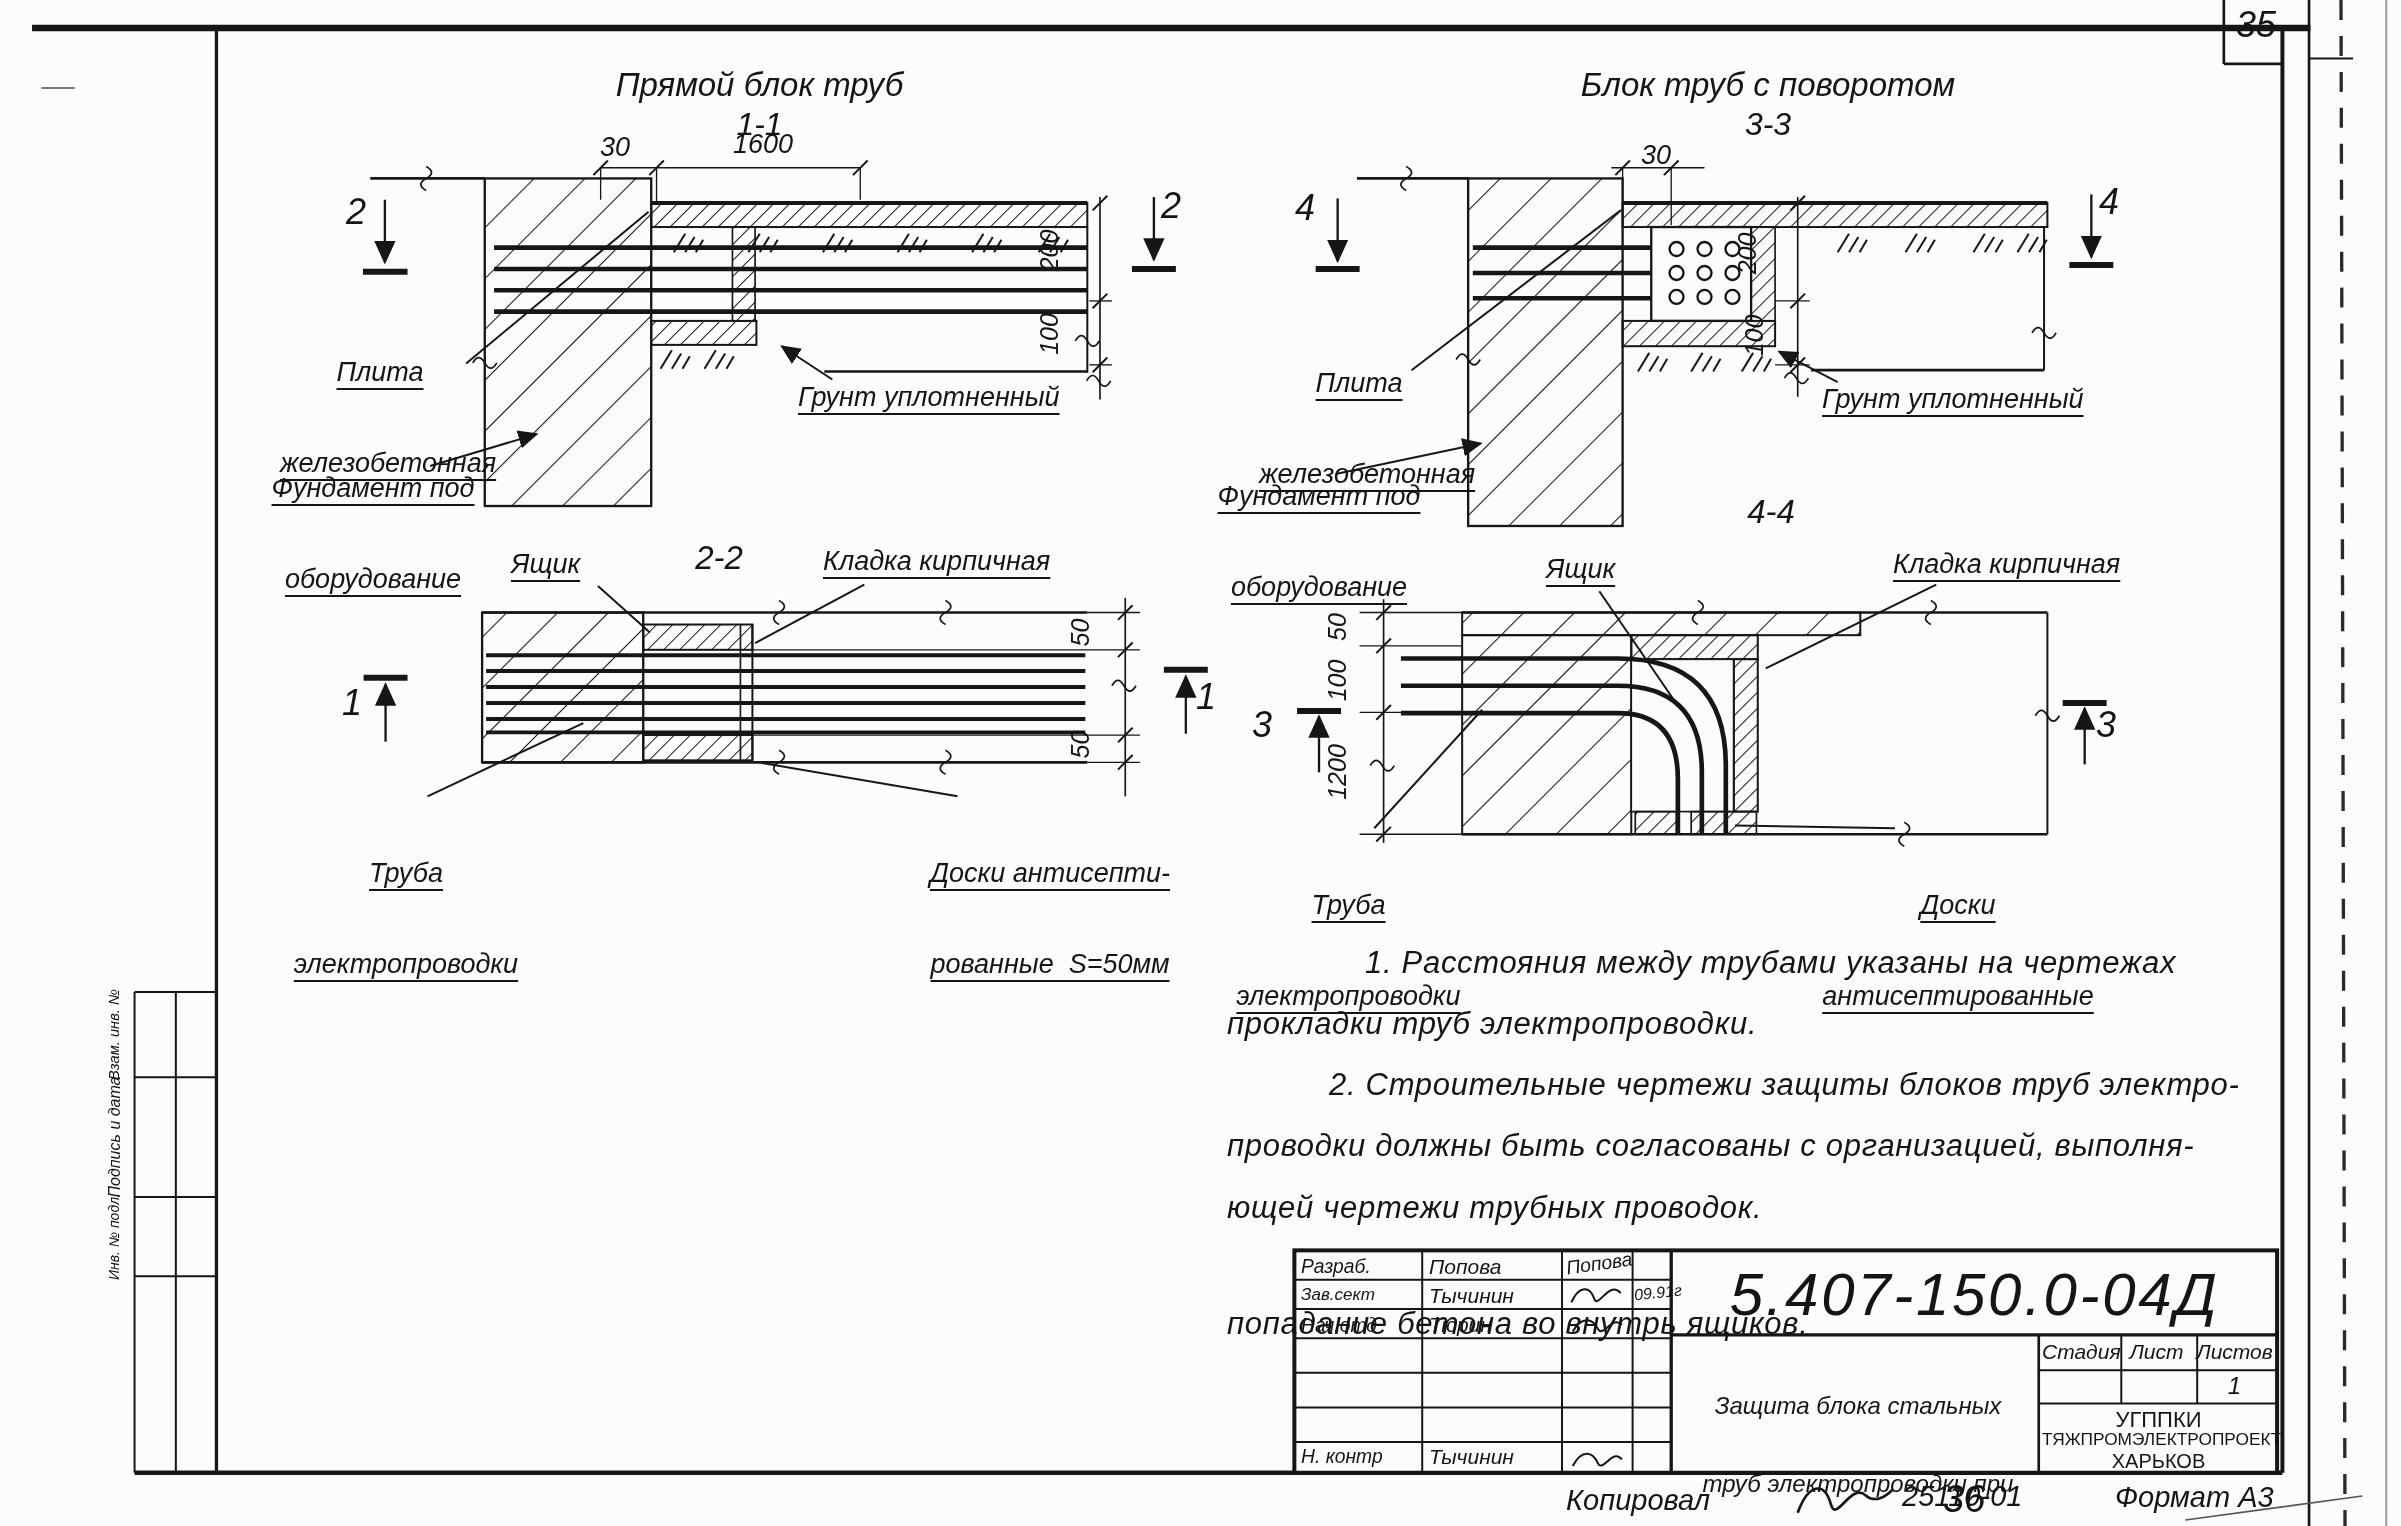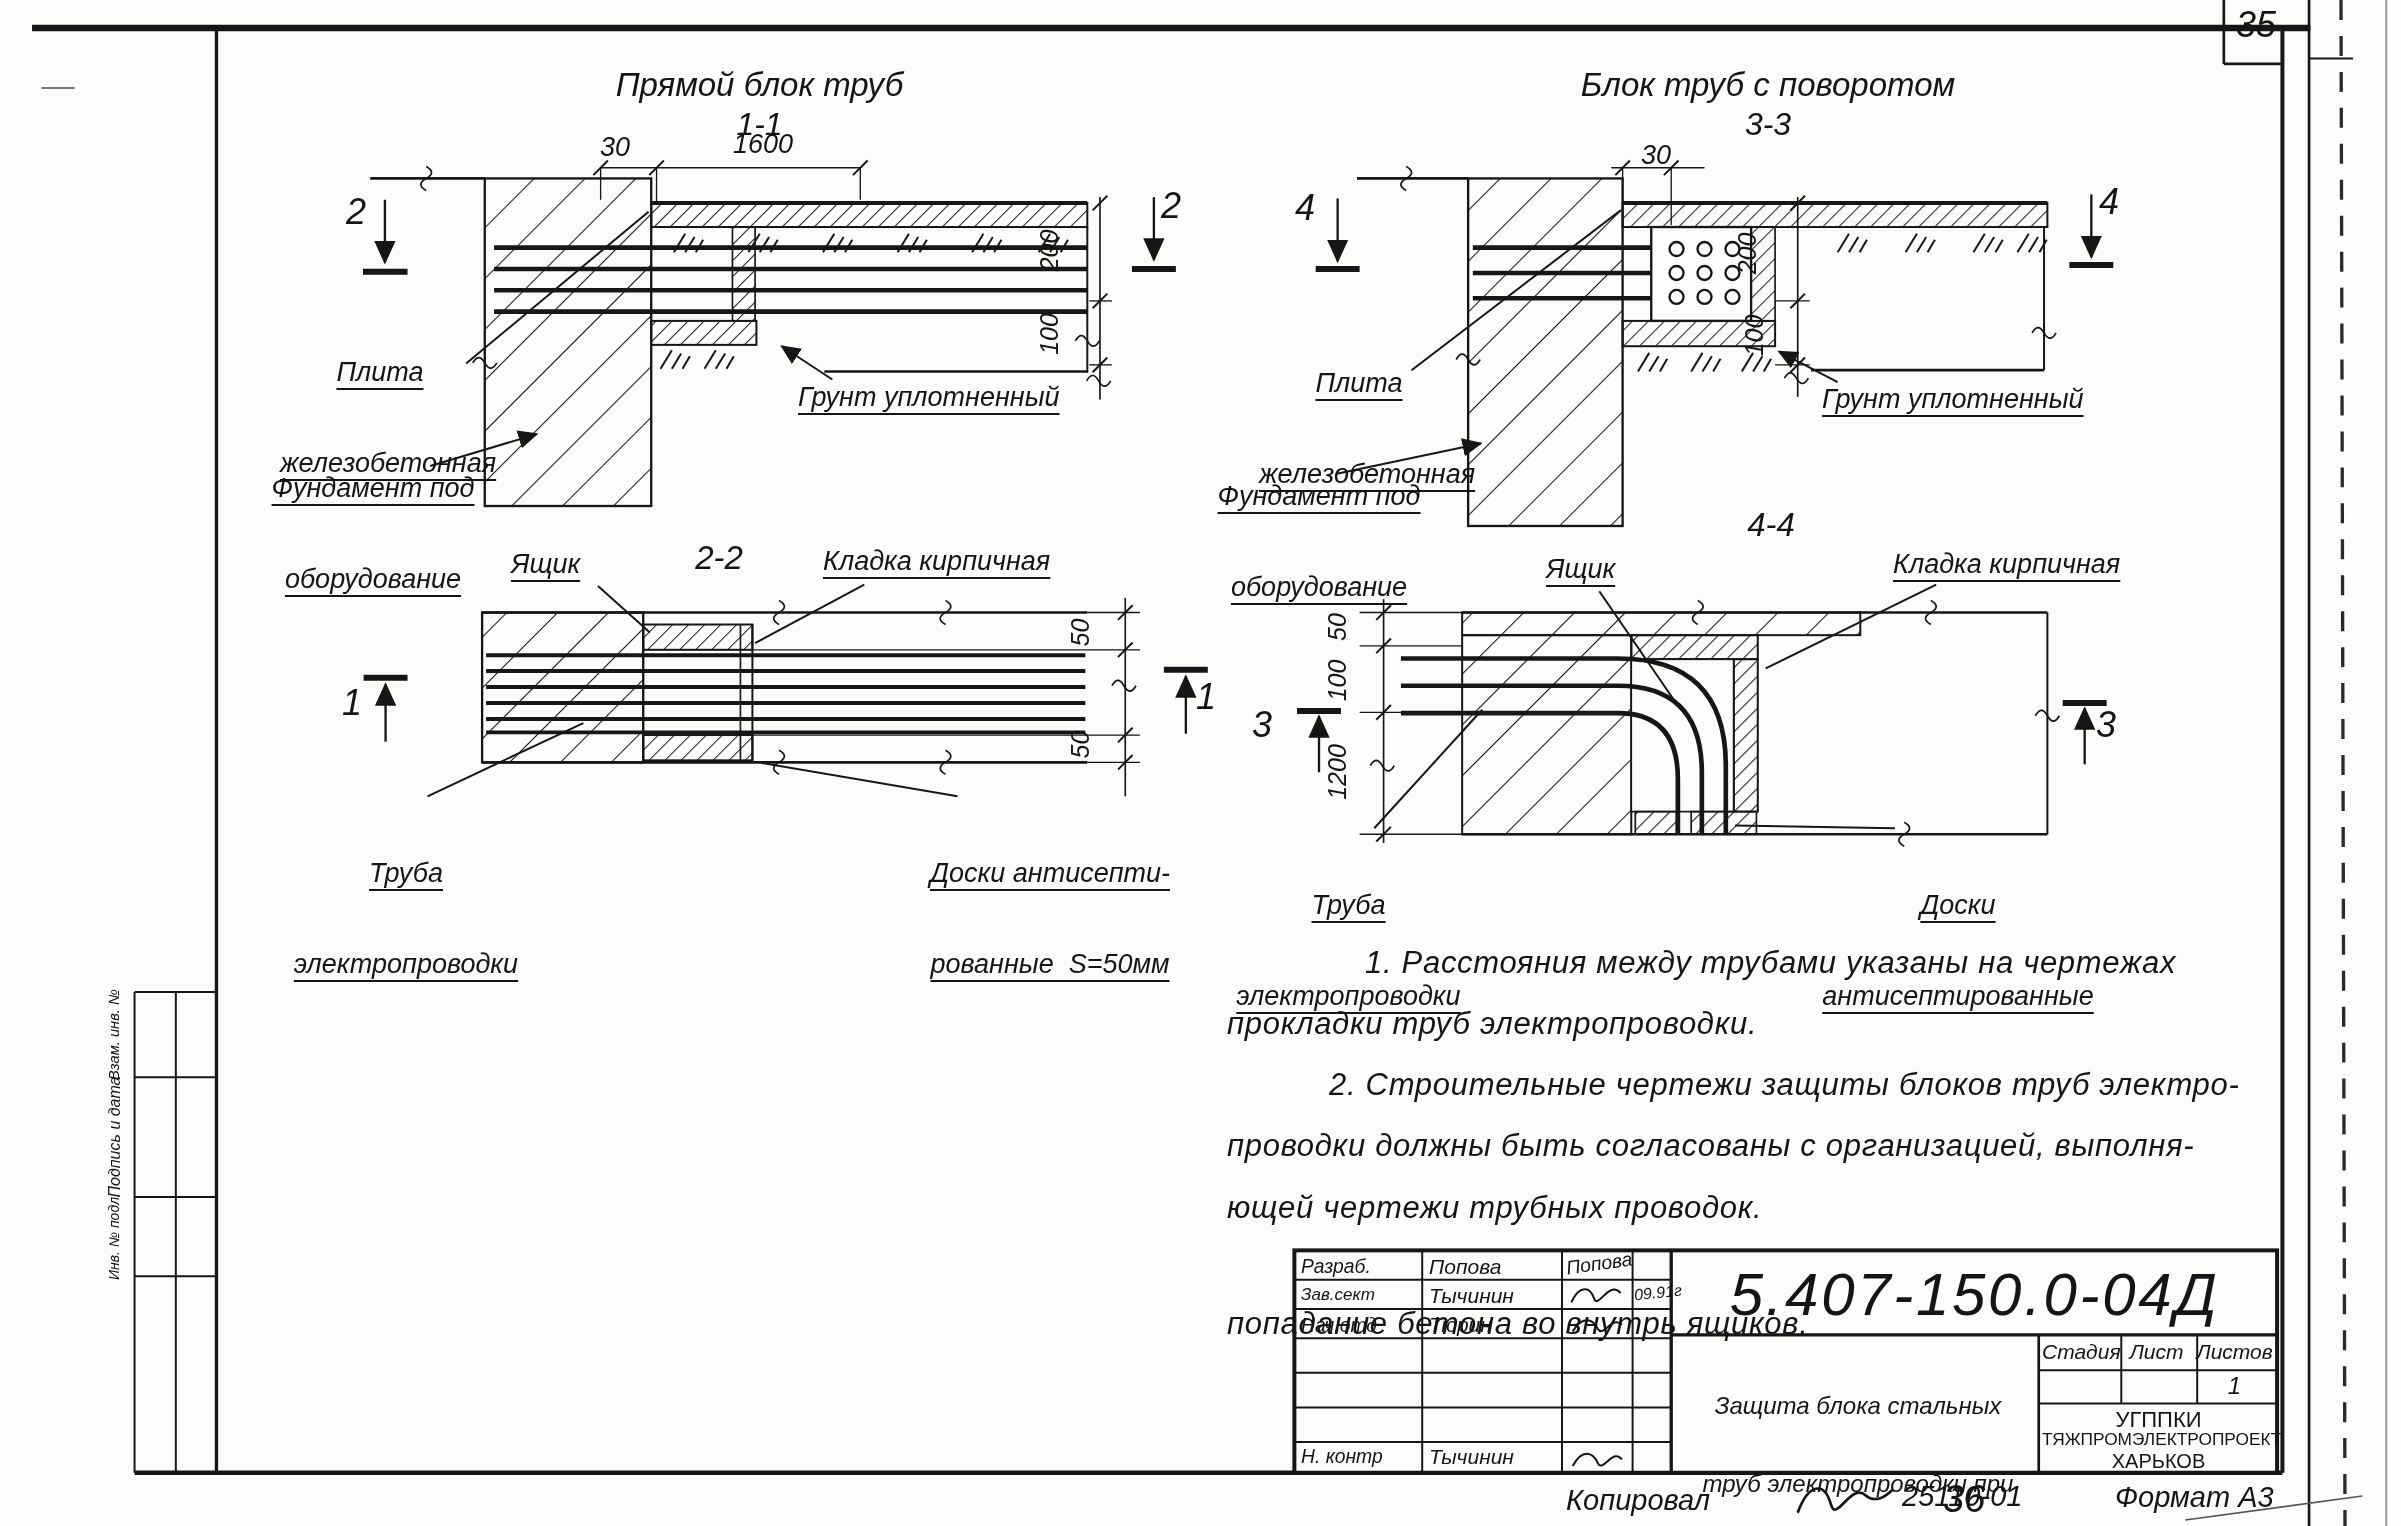--- a/index.html
+++ b/index.html
@@ -306,21 +306,21 @@
 <div class="t" style="left:1196px;top:677px;font-size:36px;">1</div>
 <div class="t c" style="left:293px;top:798px;width:226px;font-size:27px;">
   <div class="u">Труба</div>
   <div class="u">электропроводки</div>
 </div>
 <div class="t c" style="left:900px;top:798px;width:300px;font-size:27px;">
   <div class="u">Доски антисепти-</div>
   <div class="u">рованные  S=50мм</div>
 </div>
 
-<div class="t c" style="left:1678px;top:507px;width:186px;font-size:33px;">4-4</div>
+<div class="t c" style="left:1678px;top:494px;width:186px;font-size:33px;">4-4</div>
 <div class="t u" style="left:1546px;top:554px;font-size:27px;">Ящик</div>
 <div class="t u" style="left:1893px;top:549px;font-size:27px;">Кладка кирпичная</div>
 <div class="t vd c" style="left:1352px;top:618px;width:40px;height:29px;font-size:25px;">50</div>
 <div class="t vd c" style="left:1352px;top:682px;width:61px;height:29px;font-size:25px;">100</div>
 <div class="t vd c" style="left:1352px;top:799px;width:112px;height:29px;font-size:25px;">1200</div>
 <div class="t" style="left:1252px;top:705px;font-size:36px;">3</div>
 <div class="t" style="left:2096px;top:705px;font-size:36px;">3</div>
 <div class="t c" style="left:1232px;top:830px;width:233px;font-size:27px;">
   <div class="u">Труба</div>
   <div class="u">электропроводки</div>

